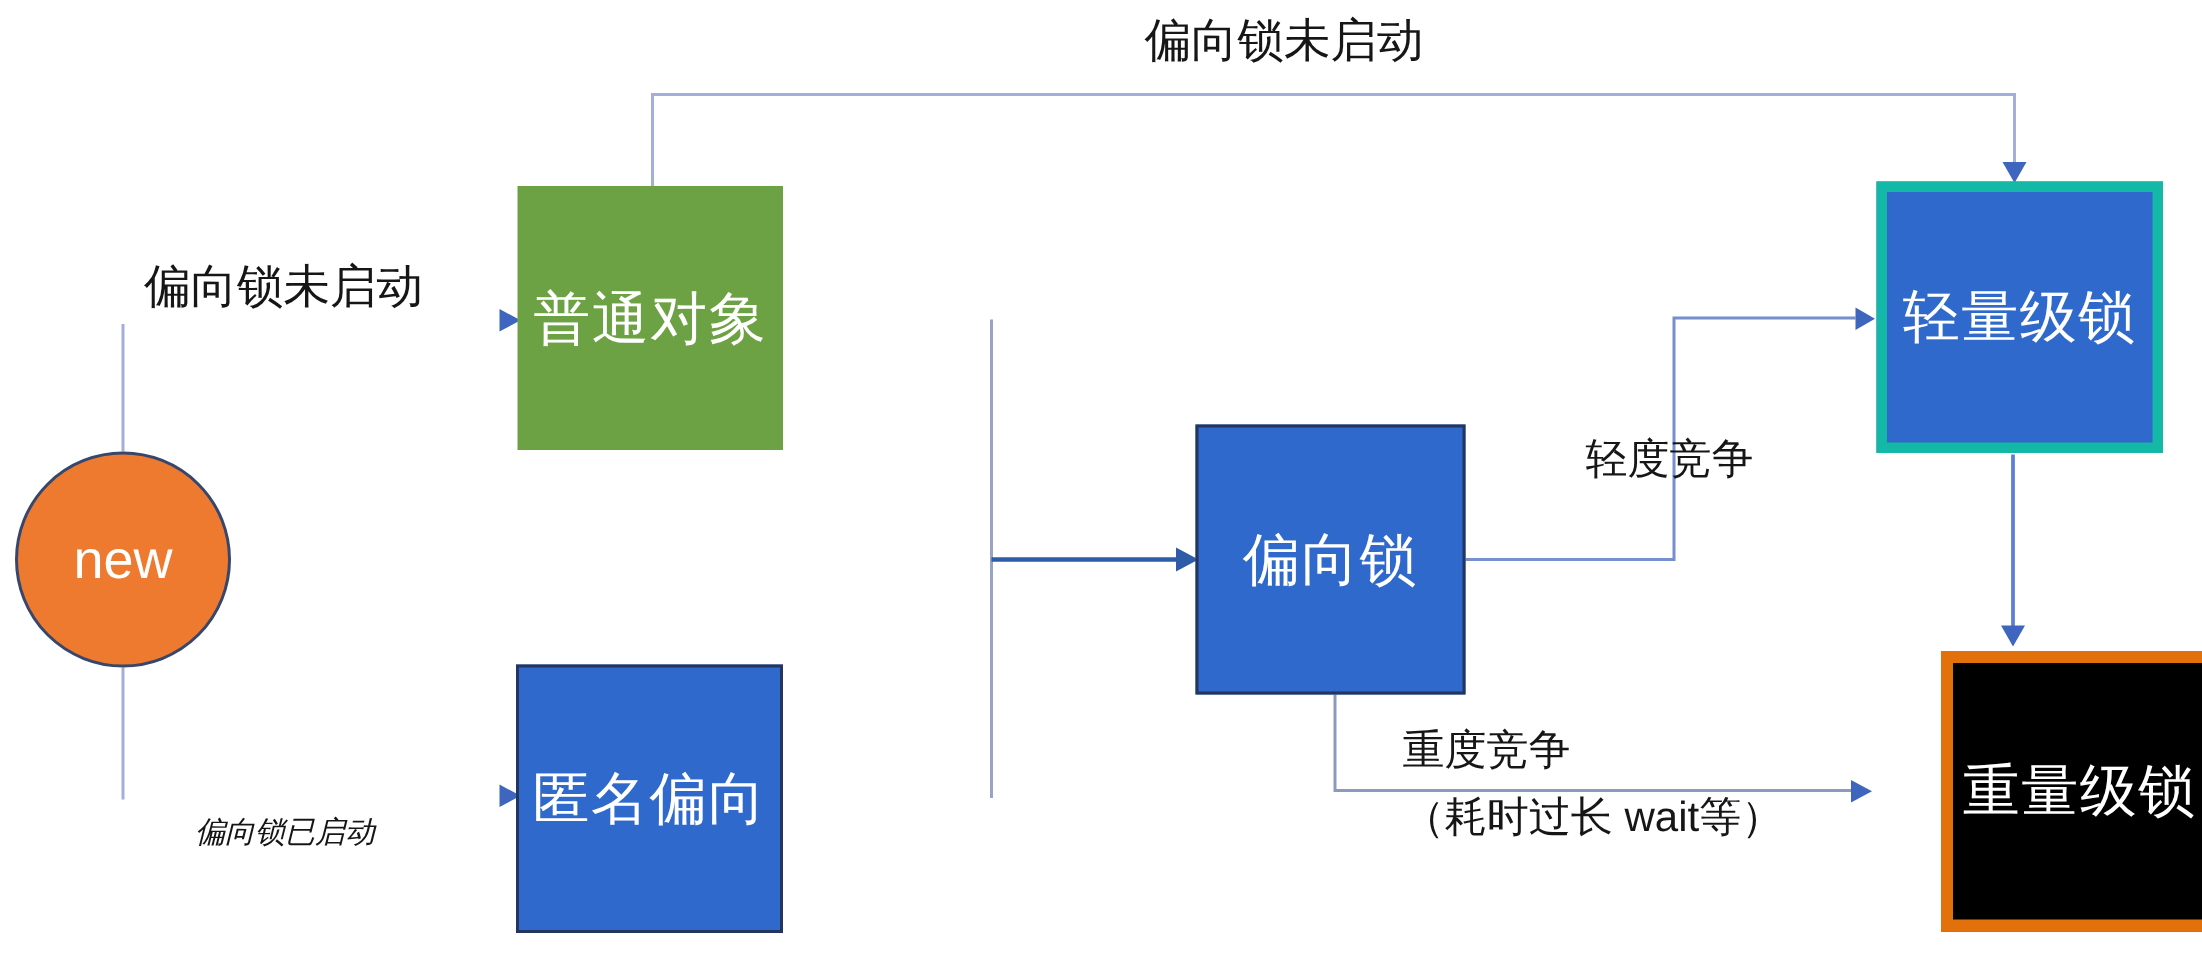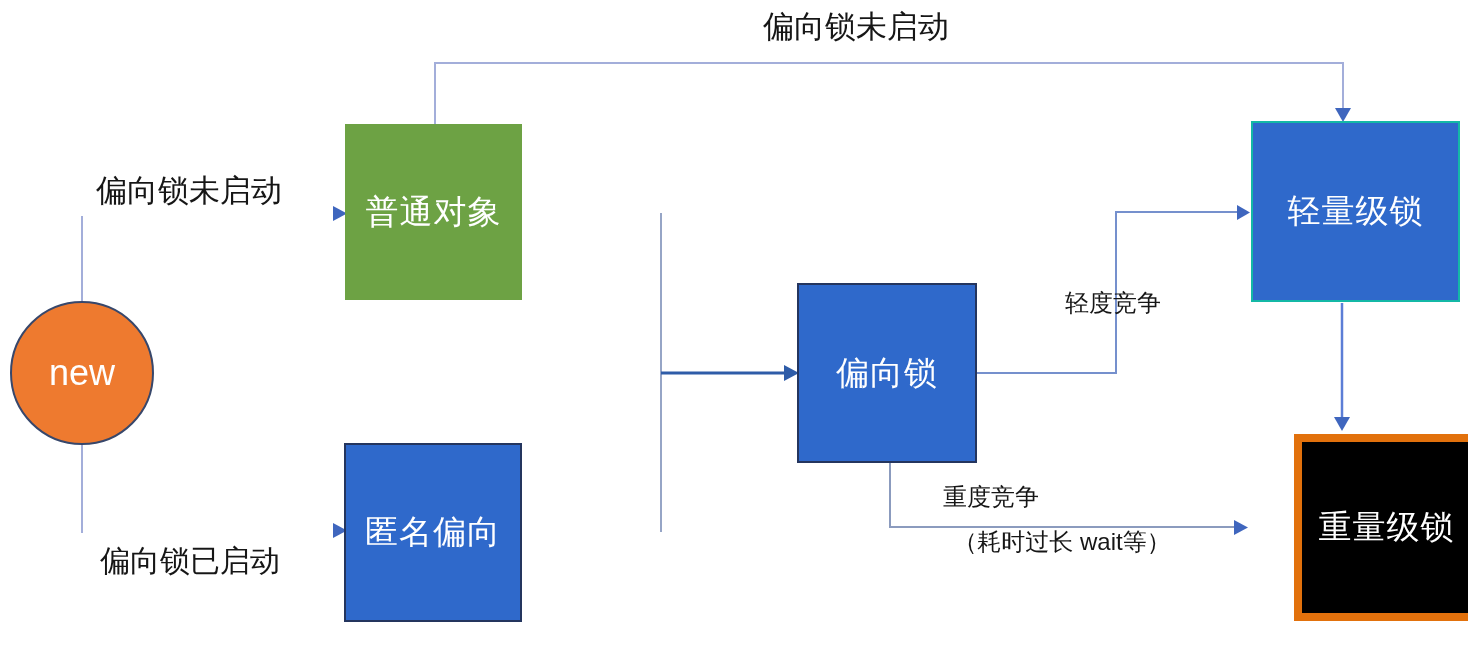--- a/index.html
+++ b/index.html
@@ -30,21 +30,21 @@
   .down-line    { stroke: var(--down-line);   stroke-width: 2.5; fill: none; }
   .head-blue    { fill: var(--arrowhead-blue); stroke: none; }
   .head-dark    { fill: var(--dark-arrow);     stroke: none; }
 
   .node {
     position: absolute;
     display: flex;
     align-items: center;
     justify-content: center;
     color: #ffffff;
-    font-size: 33px;
+    font-size: 38px;
     letter-spacing: 1px;
     box-sizing: border-box;
     white-space: nowrap;
   }
   .node-circle {
     left: 10px; top: 301px;
     width: 144px; height: 144px;
     border-radius: 50%;
     background: var(--accent-orange);
     border: 2px solid #37476b;
@@ -63,42 +63,42 @@
     border: 2px solid #24355e;
   }
   .node-biased {
     left: 797px; top: 283px;
     width: 180px; height: 180px;
     background: var(--accent-blue);
     border: 2px solid #24355e;
   }
   .node-light {
     left: 1251px; top: 121px;
-    width: 209px; height: 181px;
+    width: 191px; height: 181px;
     background: var(--accent-blue);
-    border: 2px solid #14b8a6;
+    border: 7px solid #14b8a6;
     font-family: Liberation Mono, monospace;
   }
   .node-heavy {
     left: 1294px; top: 434px;
     width: 185px; height: 187px;
     background: var(--heavy-fill);
     border: 8px solid var(--heavy-border-orange);
   }
 
   .edge-label {
     position: absolute;
     color: #161616;
-    font-size: 24px;
+    font-size: 28px;
     text-align: center;
     white-space: nowrap;
   }
   .lbl-top            { left: 656px; top: 6px;   width: 400px; font-size: 31px; }
   .lbl-not-started    { left: 39px;  top: 170px; width: 300px; font-size: 31px; }
-  .lbl-started        { left: 40px;  top: 541px; width: 300px; font-size: 30px; }
+  .lbl-started        { left: 40px;  top: 541px; width: 300px; font-size: 20px; font-style: italic; }
   .lbl-light          { left: 963px; top: 287px; width: 300px; }
   .lbl-heavy          { left: 841px; top: 481px; width: 300px; }
   .lbl-heavy-note     { left: 842px; top: 526px; width: 440px; }
 </style>
 </head>
 <body>
 
 <div class="canvas">
 
   <svg class="connectors" viewBox="0 0 1468 652">

